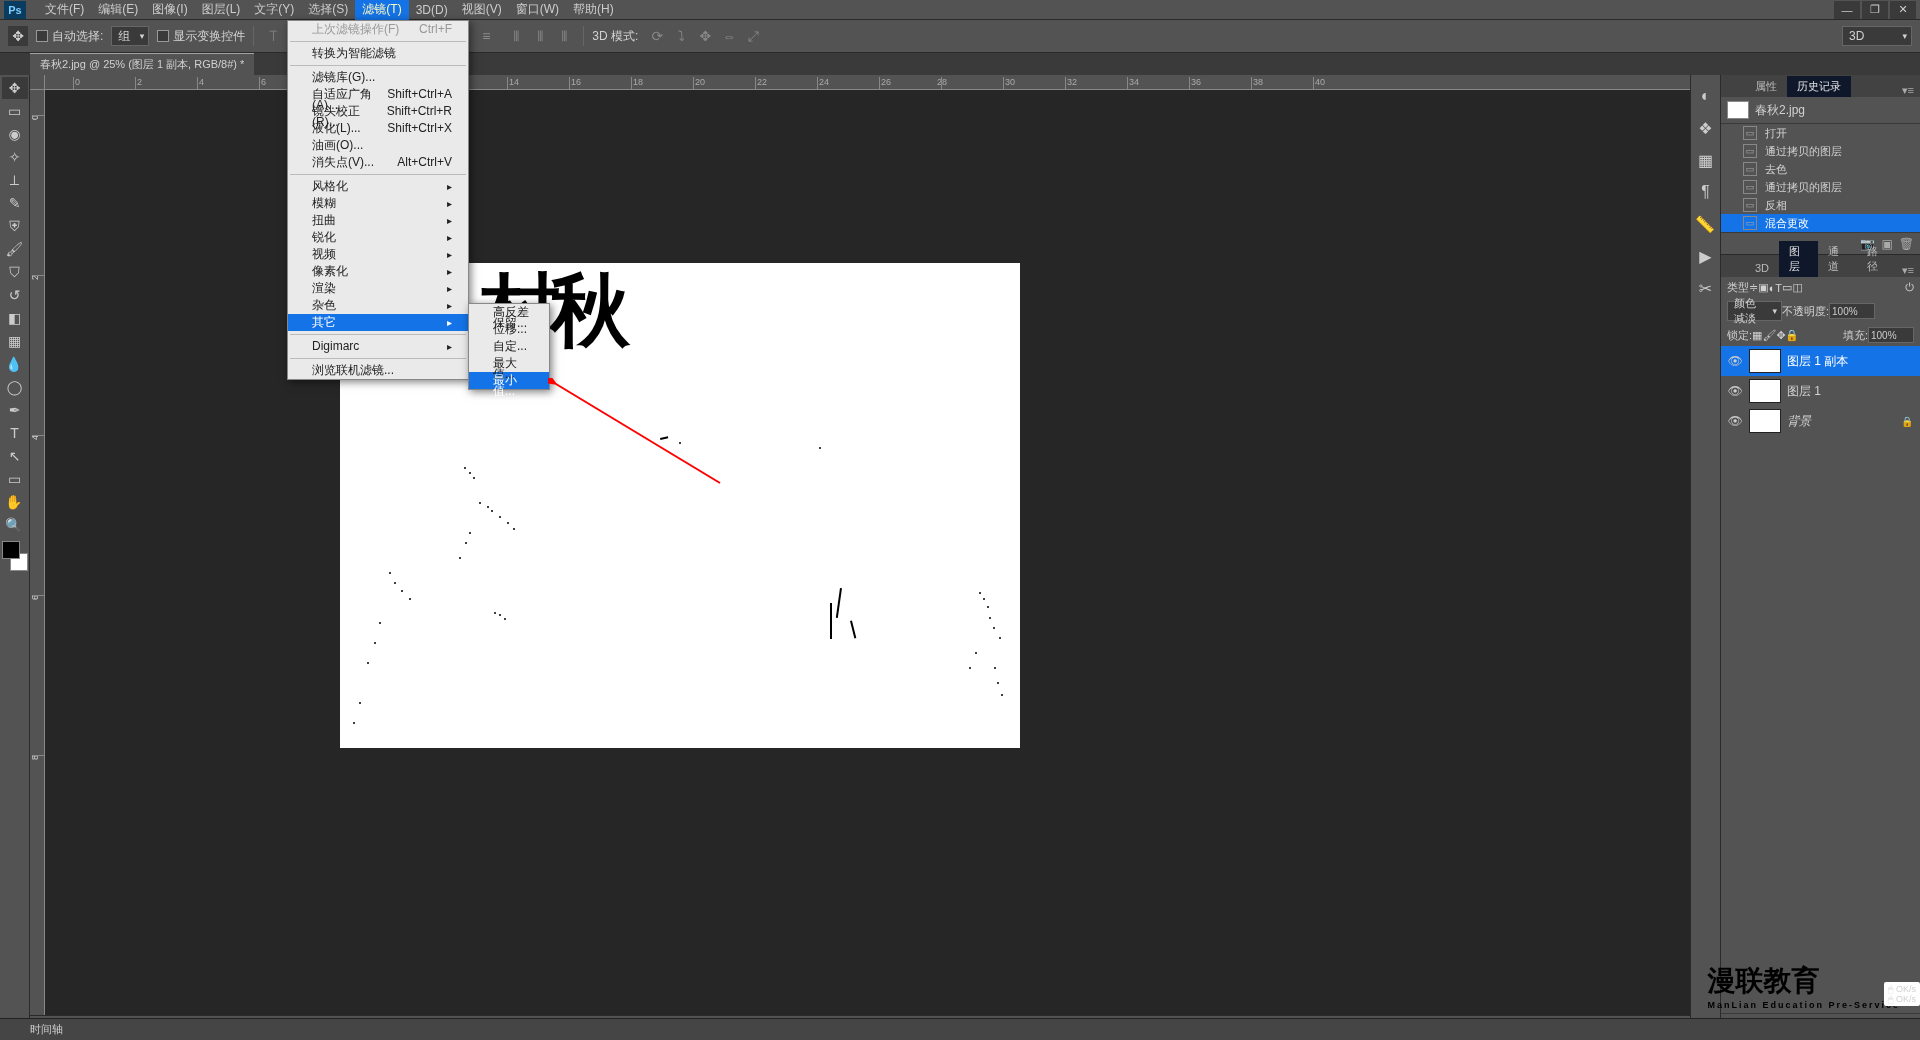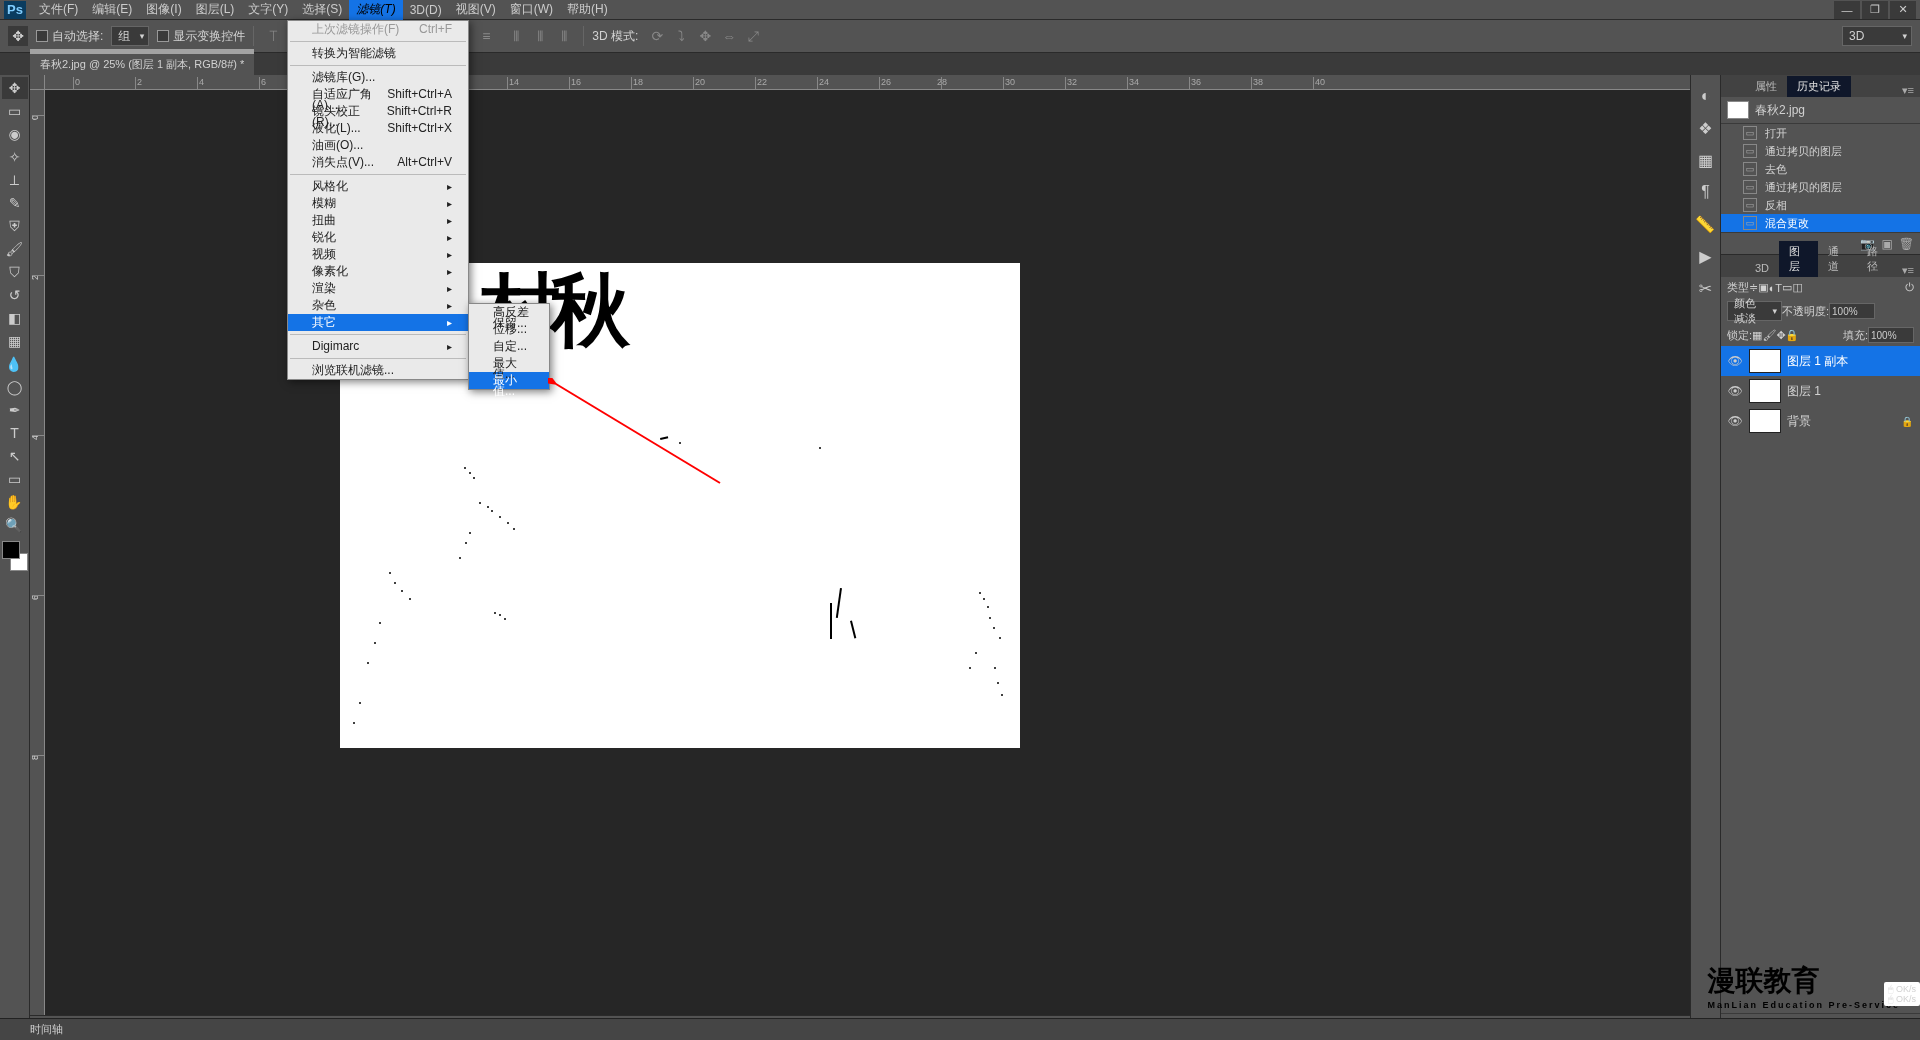--- a/index.html
+++ b/index.html
@@ -1,38 +1,38 @@
 <!DOCTYPE html>
 <html><head>
 <meta charset="utf-8">
 <style>
 * { margin: 0; padding: 0; box-sizing: border-box; font-family: "Microsoft YaHei", "SimSun", Arial, sans-serif; user-select: none; }
 body { background: #535353; width: 1920px; height: 1040px; overflow: hidden; position: relative; color: #d1d1d1; font-size: 12px; }
 
 
 .menubar { height: 20px; background: #535353; display: flex; align-items: center; padding: 0 4px; border-bottom: 1px solid #2a2a2a; }
-.ps-logo { width: 22px; height: 18px; background: #0a3c5f; color: #7fcdff; display: flex; align-items: center; justify-content: center; font-weight: bold; font-size: 13px; margin-right: 6px; }
+.ps-logo { width: 22px; height: 18px; background: #0a3c5f; color: #7fcdff; display: flex; align-items: center; justify-content: center; font-weight: bold; font-size: 11px; margin-right: 12px; }
 .menu-item { padding: 2px 7px; color: #ccc; cursor: default; font-size: 12px; }
-.menu-item.active { background: #1473e6; color: #000000; font-style: italic; }
+.menu-item.active { background: #1473e6; color: #fef9c3; }
 .window-controls { margin-left: auto; display: flex; gap: 2px; }
 .window-btn { width: 26px; height: 18px; background: #3a3a3a; color: #ccc; display: flex; align-items: center; justify-content: center; font-size: 11px; }
 
 
 .options-bar { height: 33px; background: #535353; border-bottom: 1px solid #2a2a2a; display: flex; align-items: center; padding: 0 8px; gap: 8px; font-size: 12px; }
 .move-icon { width: 20px; height: 20px; background: #3a3a3a; display: flex; align-items: center; justify-content: center; font-size: 14px; }
 .checkbox { width: 12px; height: 12px; border: 1px solid #999; display: inline-block; margin-right: 4px; background: #3a3a3a; }
 .dropdown { background: #3a3a3a; border: 1px solid #666; padding: 2px 18px 2px 6px; height: 20px; display: inline-flex; align-items: center; position: relative; }
 .dropdown::after { content: "▾"; position: absolute; right: 4px; font-size: 9px; }
 .opt-divider { width: 1px; height: 20px; background: #666; }
 .align-group { display: flex; gap: 2px; }
 .align-btn { width: 22px; height: 22px; display: flex; align-items: center; justify-content: center; color: #888; font-size: 14px; border: 1px solid transparent; }
 
 
 .doc-tab-bar { height: 22px; background: #3a3a3a; padding-left: 30px; display: flex; align-items: flex-end; }
-.doc-tab { background: #535353; padding: 3px 10px; font-size: 11px; border-top: 5px solid #a3a3a3; }
+.doc-tab { background: #535353; padding: 3px 10px; font-size: 11px; border-top: 1px solid #a3a3a3; }
 
 
 .main { display: flex; height: 960px; }
 
 
 .toolbox { width: 30px; background: #535353; border-right: 1px solid #2a2a2a; display: flex; flex-direction: column; align-items: center; padding: 2px 0; gap: 1px; }
 .tool { width: 26px; height: 22px; display: flex; align-items: center; justify-content: center; font-size: 14px; color: #ccc; position: relative; }
 .tool.active { background: #3a3a3a; }
 .color-swatches { width: 26px; height: 30px; position: relative; margin-top: 4px; }
 .swatch-fg { position: absolute; width: 18px; height: 18px; background: #000; border: 1px solid #888; top: 0; left: 0; }
@@ -422,21 +422,21 @@
               <span>图层 1 副本</span>
             </div>
             <div class="layer-item">
               <span class="eye-icon">👁</span>
               <div class="layer-thumb"></div>
               <span>图层 1</span>
             </div>
             <div class="layer-item">
               <span class="eye-icon">👁</span>
               <div class="layer-thumb"></div>
-              <span style="">背景</span>
+              <span style="font-style:italic">背景</span>
               <span class="layer-lock">🔒</span>
             </div>
           </div>
         <div class="layers-bottom">
           <span>⚯</span>
           <span>fx</span>
           <span>◐</span>
           <span>◑</span>
           <span>🗀</span>
           <span>▣</span>

